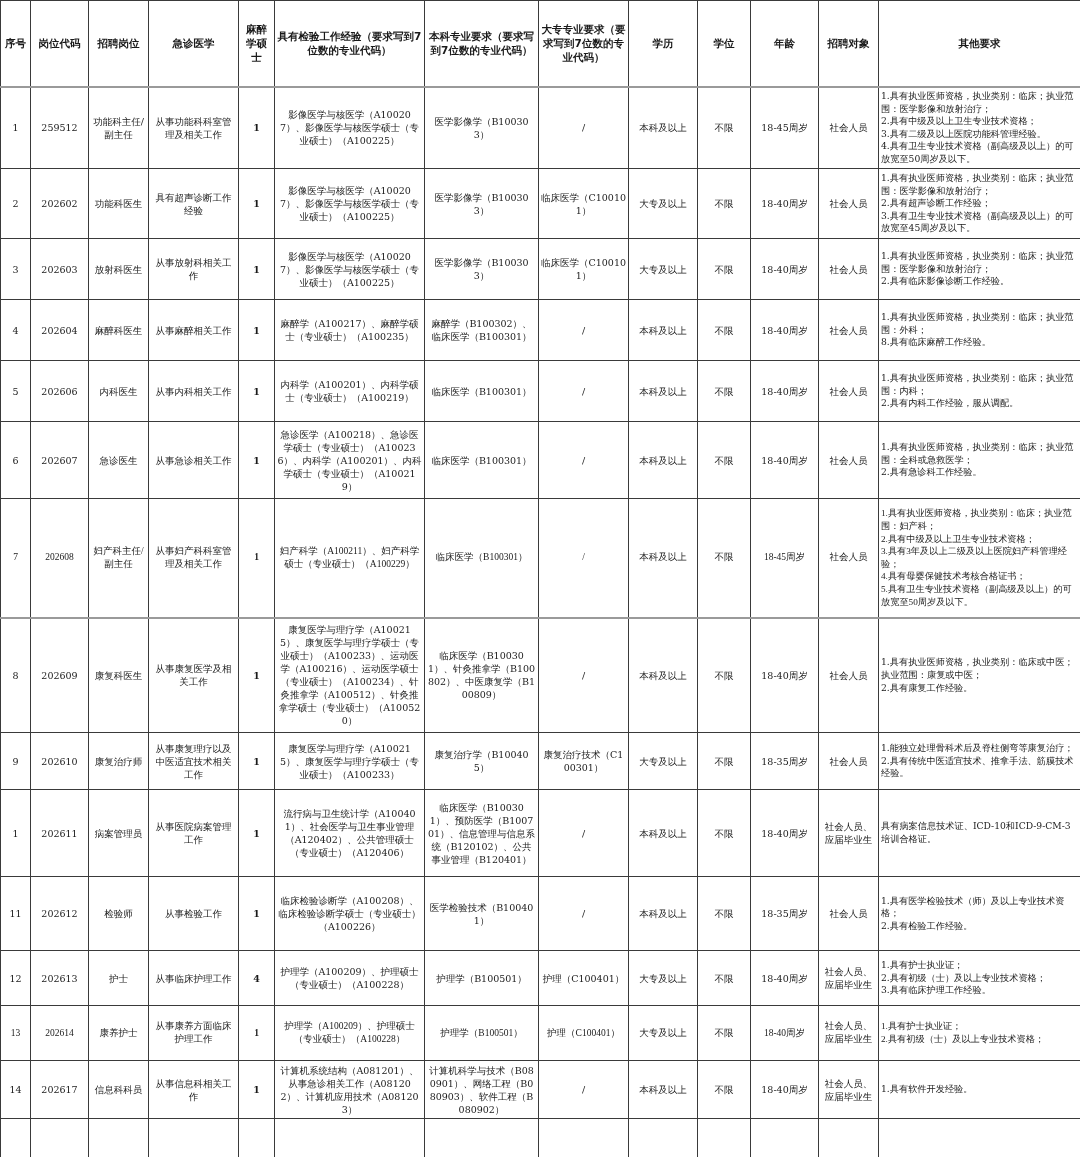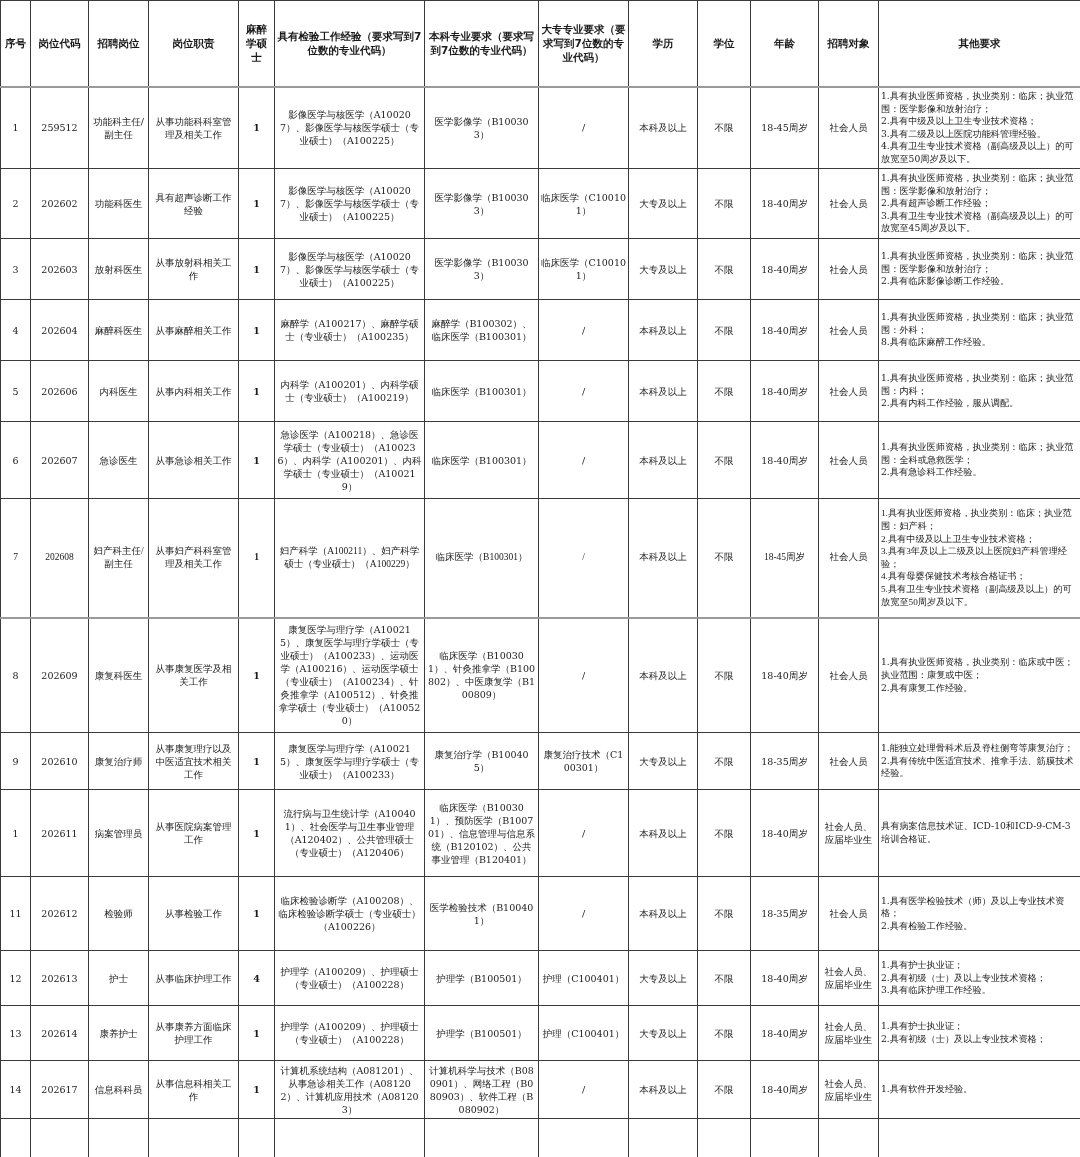--- a/index.html
+++ b/index.html
@@ -62,21 +62,21 @@
     <col style="width:53px">
     <col style="width:68px">
     <col style="width:60px">
     <col style="width:202px">
   </colgroup>
   <thead>
     <tr class="hdr">
       <th>序号</th>
       <th>岗位代码</th>
       <th>招聘岗位</th>
-      <th>岗位职责</th>
+      <th>急诊医学</th>
       <th>麻醉学硕士</th>
       <th class="grad-col">具有检验工作经验（要求写到7位数的专业代码）</th>
       <th>本科专业要求（要求写到7位数的专业代码）</th>
       <th>大专专业要求（要求写到7位数的专业代码）</th>
       <th>学历</th>
       <th>学位</th>
       <th>年龄</th>
       <th>招聘对象</th>
       <th>其他要求</th>
     </tr>
@@ -298,21 +298,21 @@
         <td>大专及以上</td>
         <td>不限</td>
         <td>18-40周岁</td>
         <td>社会人员、应届毕业生</td>
         <td class="other">
           <span class="line">1.具有护士执业证；</span>
           <span class="line">2.具有初级（士）及以上专业技术资格；</span>
           <span class="line">3.具有临床护理工作经验。</span>
         </td>
       </tr>
-      <tr style="height: 55px;">
+      <tr style="height: 55px; font-family: Liberation Serif, serif;">
         <td>13</td>
         <td>202614</td>
         <td>康养护士</td>
         <td>从事康养方面临床护理工作</td>
         <td class="count">1</td>
         <td class="grad-col">护理学（A100209）、护理硕士（专业硕士）（A100228）</td>
         <td>护理学（B100501）</td>
         <td>护理（C100401）</td>
         <td>大专及以上</td>
         <td>不限</td>

